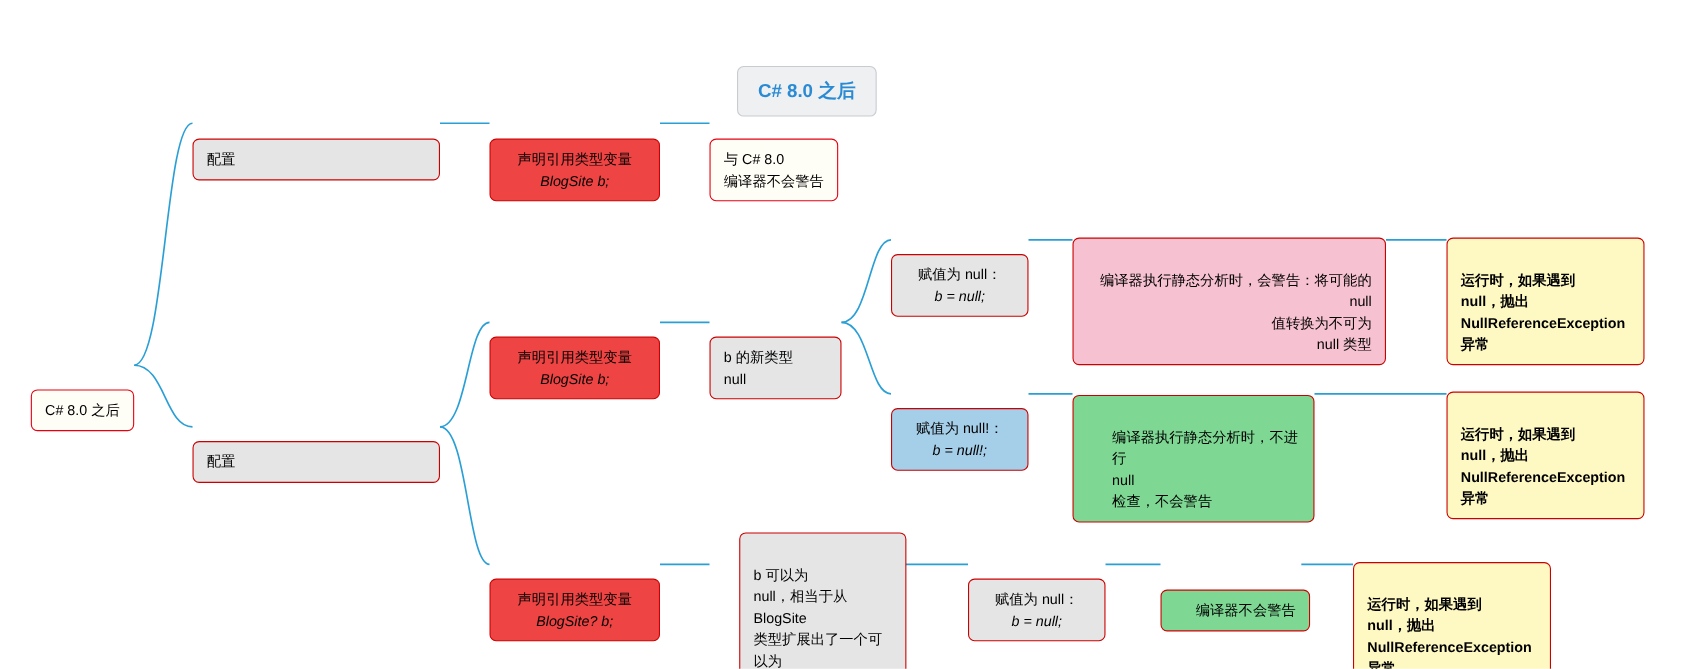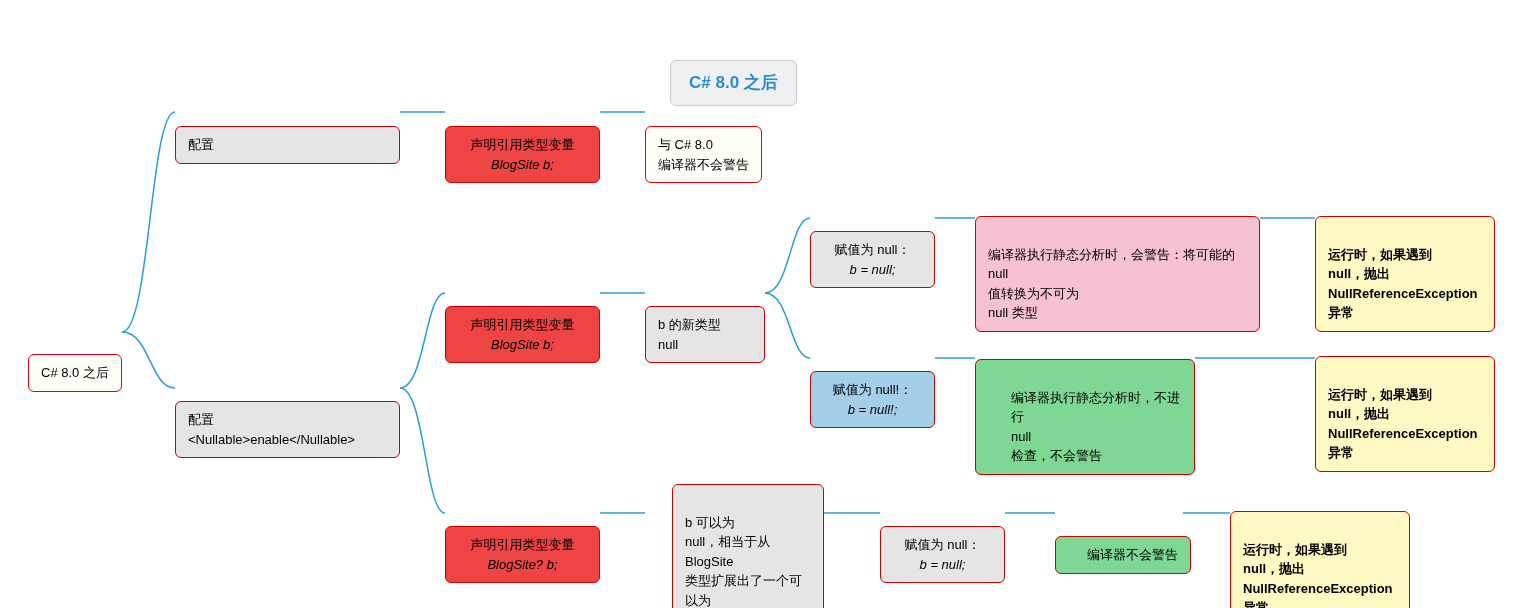--- a/index.html
+++ b/index.html
@@ -75,21 +75,20 @@
   <div class="italic">BlogSite b;</div>
 </div>
 
 <div class="node white" style="left:645px; top:90px;">
   <div>与 C# 8.0</div>
   <div>编译器不会警告</div>
 </div>
 
 <div class="node yellow" style="left:175px; top:365px; width:225px;">
   <div>配置</div>
-  <div>&lt;Nullable&gt;enable&lt;/Nullable&gt;</div>
 </div>
 
 <div class="node orange center" style="left:445px; top:270px; width:155px;">
   <div>声明引用类型变量</div>
   <div class="italic">BlogSite b;</div>
 </div>
 
 <div class="node yellow" style="left:645px; top:270px; width:120px;">
   <div>b 的新类型</div>
   <div>null</div>
@@ -98,21 +97,21 @@
 <div class="node yellow center" style="left:810px; top:195px; width:125px;">
   <div>赋值为 null：</div>
   <div class="italic">b = null;</div>
 </div>
 
 <div class="node blue center" style="left:810px; top:335px; width:125px;">
   <div>赋值为 null!：</div>
   <div class="italic">b = null!;</div>
 </div>
 
-<div class="node pink" style="left:975px; top:180px; width:285px; white-space:pre-line;">
+<div class="node pink" style="left:975px; top:180px; width:285px; white-space:pre-line;text-align:right;">
   <span>编译器执行静态分析时，会警告：将可能的
 null
 值转换为不可为
 null 类型</span>
 </div>
 
 <div class="node green" style="left:975px; top:323px; width:220px; white-space:pre-line;padding-left:35px;">
   <span>编译器执行静态分析时，不进行
 null
 检查，不会警告</span>

